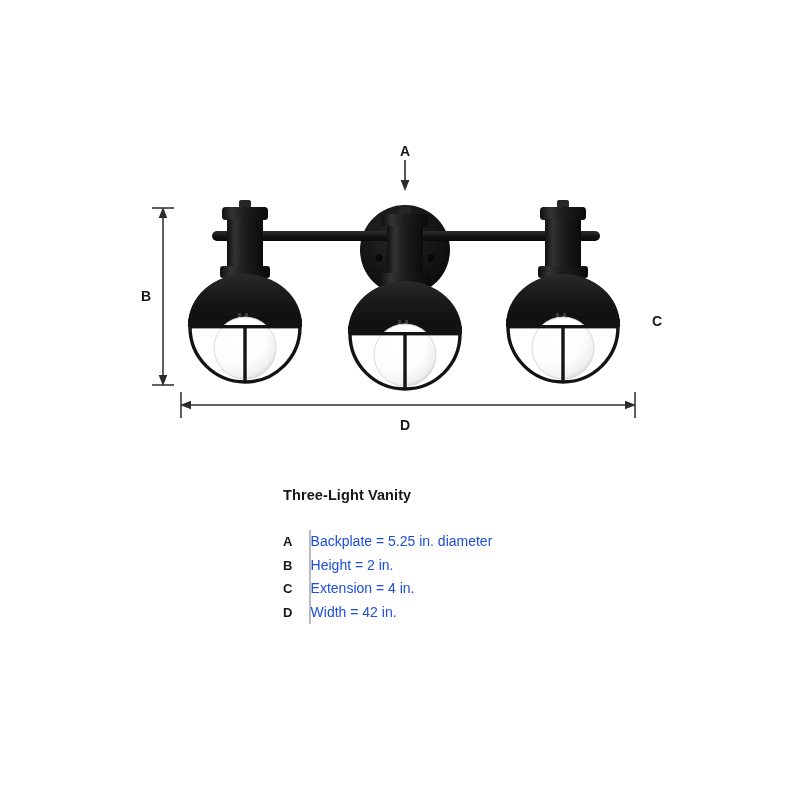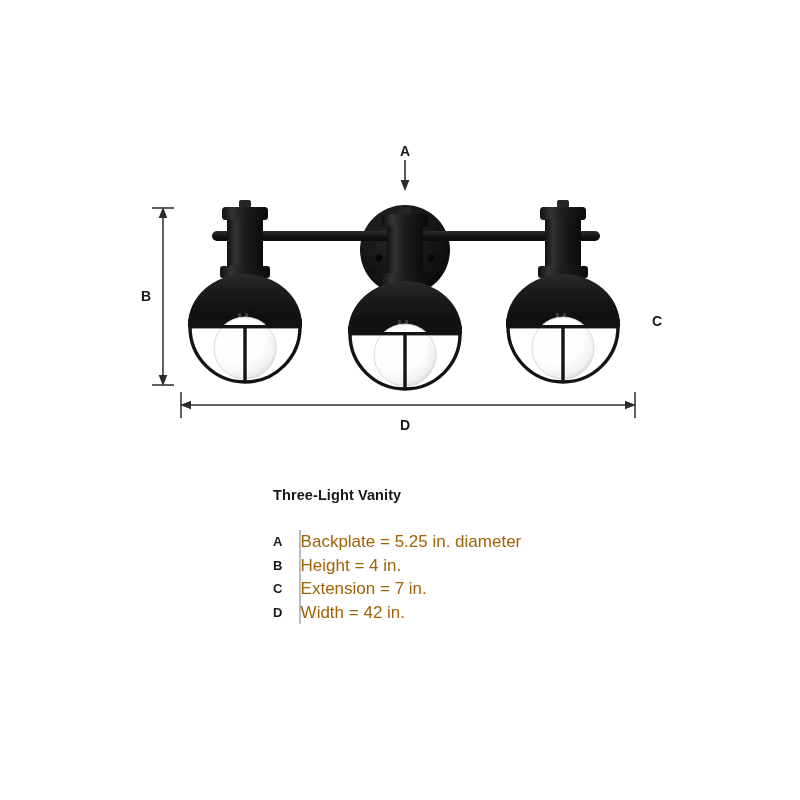--- a/index.html
+++ b/index.html
@@ -28,21 +28,21 @@
     position: absolute;
     left: 0;
     top: 0;
     width: 800px;
     height: 800px;
   }
 
   
   #legend {
     position: absolute;
-    left: 272px;
+    left: 282px;
     top: 487px;
     width: 420px;
   }
 
   #legend-title {
     font-size: 14.5px;
     font-weight: bold;
     letter-spacing: 0.1px;
     color: #18181a;
     margin: 0 0 27px 1px;
@@ -73,22 +73,22 @@
   }
 
   .legend-divider-rule {
     width: 1.6px;
     background: #b9bcc0;
     height: 100%;
     min-height: 94px;
   }
 
   td.legend-value {
-    font-size: 17px;
-    color: #a16207;
+    font-size: 14px;
+    color: #1d4ed8;
     line-height: 23.5px;
     padding-left: 14px;
     white-space: nowrap;
   }
 </style>
 </head>
 <body>
 
 <div id="diagram-stage">
 
@@ -228,25 +228,25 @@
       <tbody>
         <tr>
           <td class="legend-key">A</td>
           <td class="legend-divider-cell" rowspan="4">
             <div class="legend-divider-rule"></div>
           </td>
           <td class="legend-value">Backplate = 5.25 in. diameter</td>
         </tr>
         <tr>
           <td class="legend-key">B</td>
-          <td class="legend-value">Height = 4 in.</td>
+          <td class="legend-value">Height = 2 in.</td>
         </tr>
         <tr>
           <td class="legend-key">C</td>
-          <td class="legend-value">Extension = 7 in.</td>
+          <td class="legend-value">Extension = 4 in.</td>
         </tr>
         <tr>
           <td class="legend-key">D</td>
           <td class="legend-value">Width = 42 in.</td>
         </tr>
       </tbody>
     </table>
   </div>
 
 </div>

